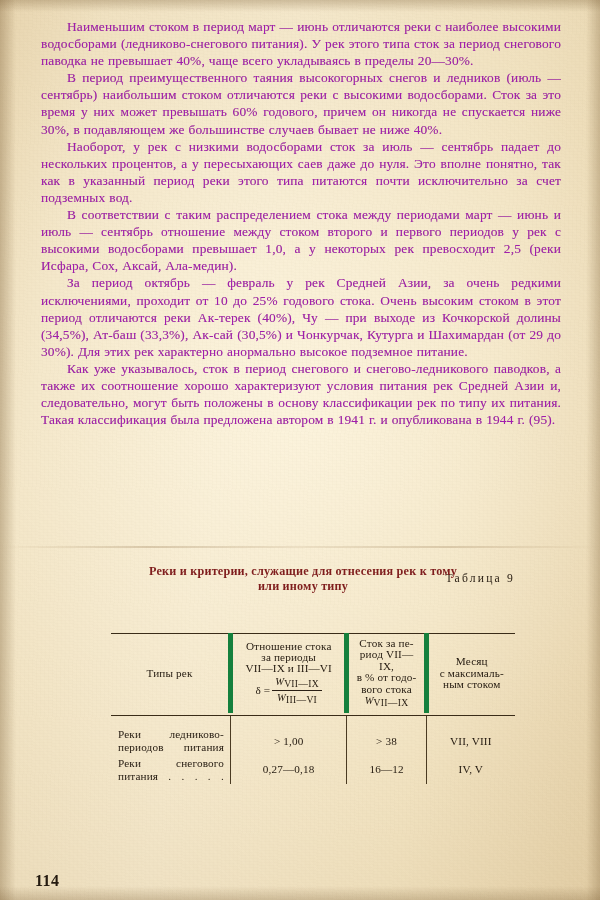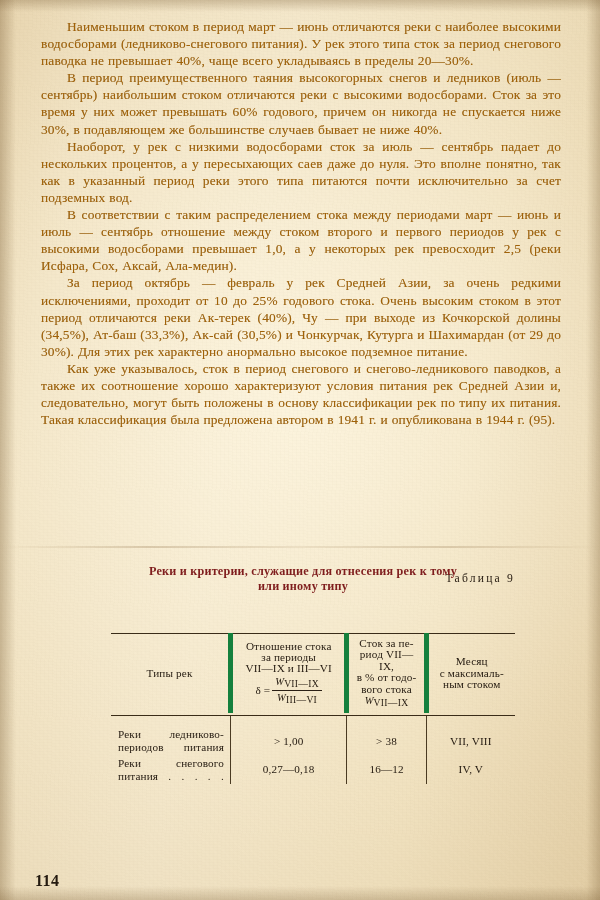--- a/index.html
+++ b/index.html
@@ -58,21 +58,21 @@
   }
   p.para{
     margin:0 0 0px 0;
     font-size:13.4px;
     line-height:17.1px;
     text-align:justify;
     text-justify:inter-word;
     text-indent:26px;
     letter-spacing:.15px;
     word-spacing:.4px;
-    color:#a16207;
+    color:#a21caf;
     text-shadow:0 0 .6px rgba(60,40,20,.30);
   }
   p.para:last-child{margin-bottom:0;}
 
   .tablecaption-num{
     position:absolute;left:41px;top:572px;width:520px;
     text-align:right;
     font-size:11.6px;
     letter-spacing:2.2px;
     color:#2b2015;

